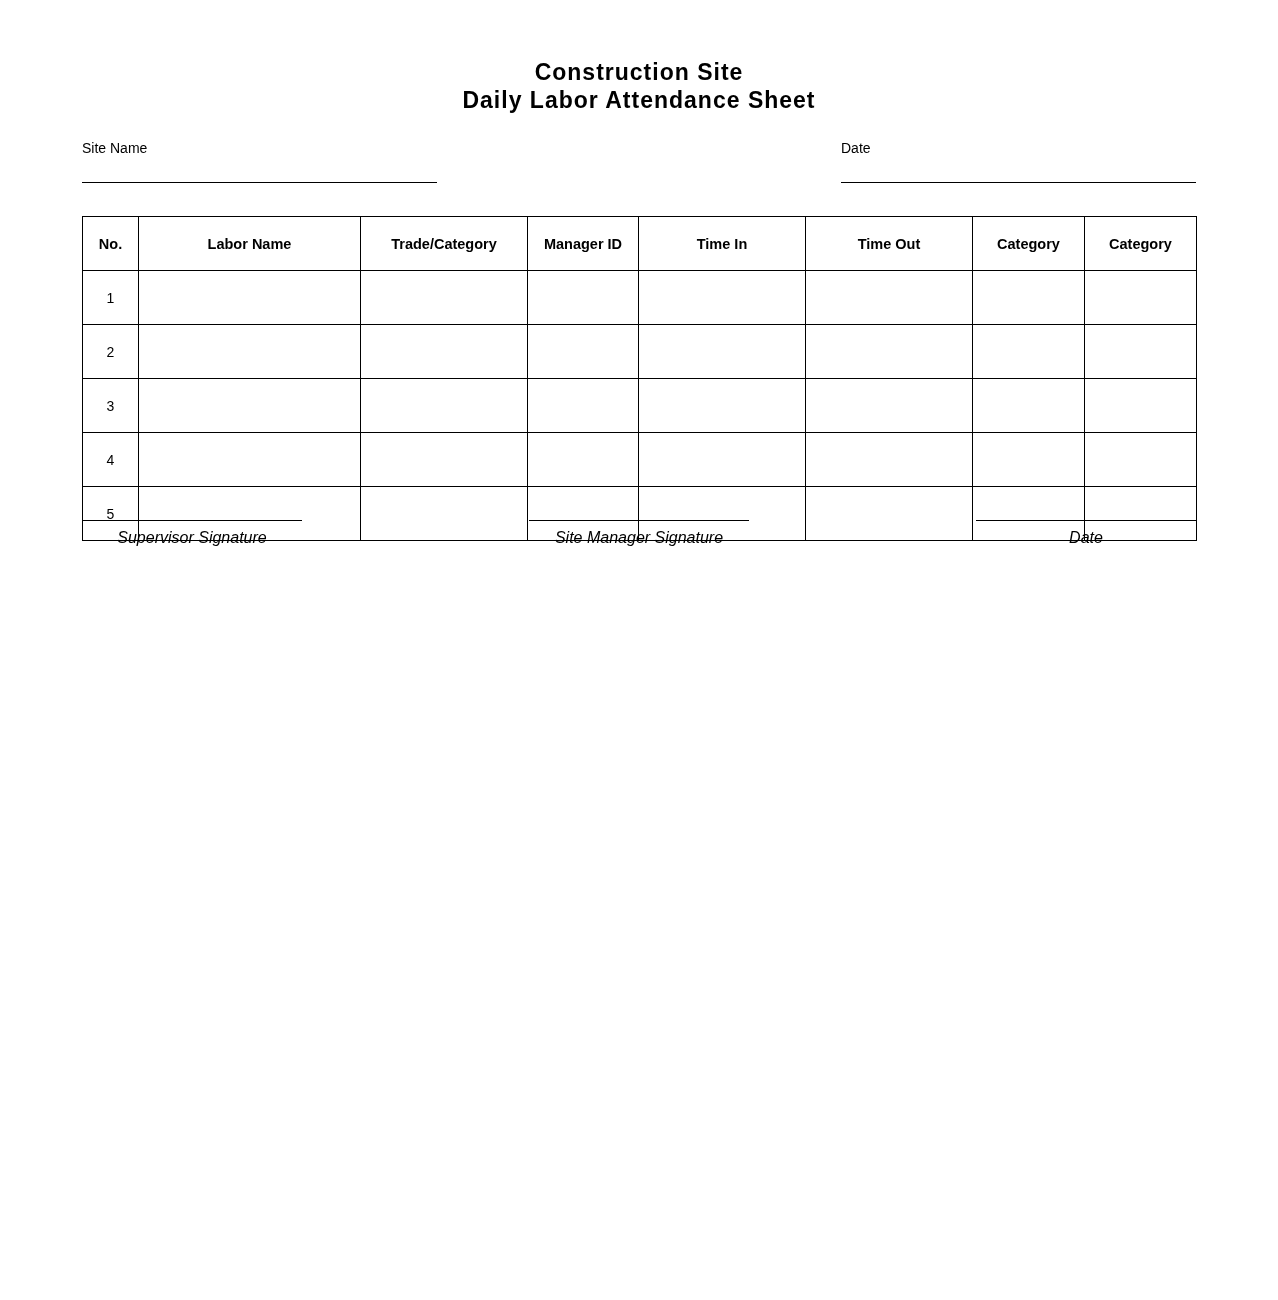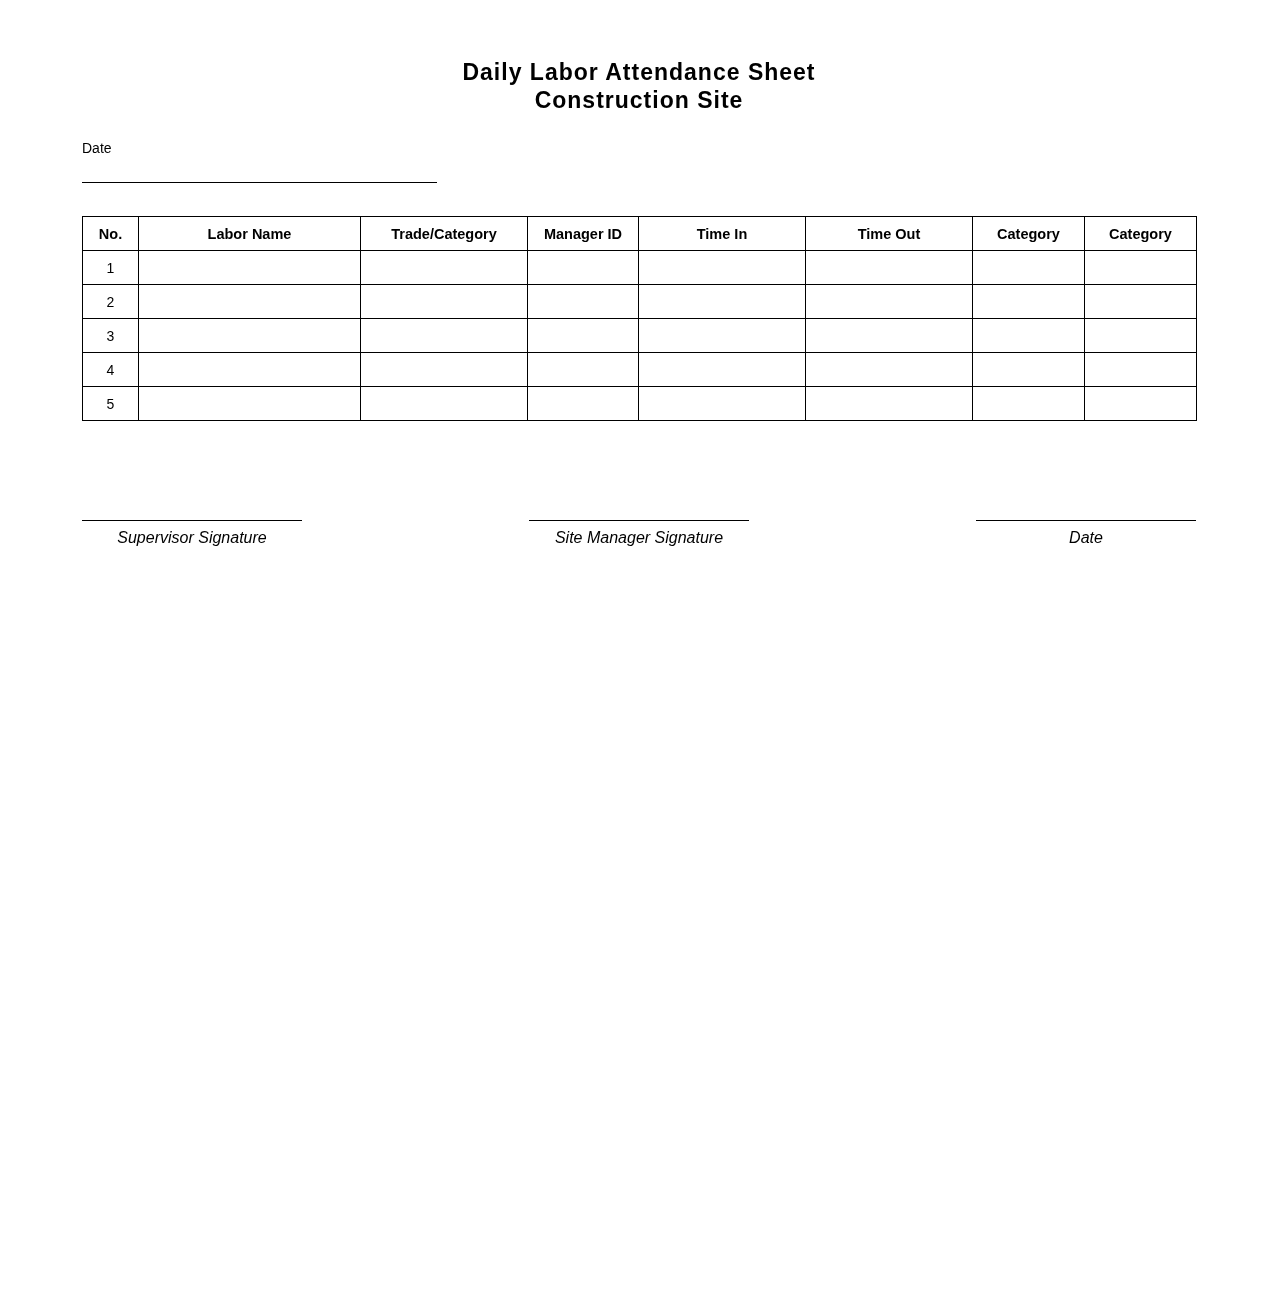--- a/index.html
+++ b/index.html
@@ -3,36 +3,40 @@
   <meta charset="utf-8">
   <style>
     html, body { margin: 0; padding: 0; background: #ffffff; }
     body { width: 1278px; height: 1300px; position: relative; font-family: "Liberation Sans", sans-serif; color: #000; }
     .title { position: absolute; left: 0; width: 1278px; top: 58px; text-align: center; font-weight: bold; font-size: 23px; line-height: 28px; letter-spacing: 1px; }
     .fields { position: absolute; top: 139px; left: 82px; width: 1114px; display: flex; justify-content: space-between; }
     .field { width: 355px; }
     .field-label { font-size: 14px; line-height: 18px; height: 18px; }
     .field-line { margin-top: 25px; border-bottom: 1px solid #000; height: 0; }
     table.att { position: absolute; top: 216px; left: 82px; width: 1114px; border-collapse: collapse; table-layout: fixed; }
-    table.att th, table.att td { border: 1px solid #000; height: 33px; padding: 0; text-align: center; font-size: 14px; }
+    table.att th, table.att td { border: 1px solid #000; height: 33px; padding: 10px; text-align: center; font-size: 14px; }
     table.att th { font-weight: bold; font-size: 14.5px; }
     .sigs { position: absolute; top: 520px; left: 82px; width: 1114px; height: 40px; font-style: italic; }
     .sig { position: absolute; top: 0; width: 220px; text-align: center; }
     .sig-line { border-top: 1px solid #000; height: 0; }
     .sig-label { margin-top: 7px; font-size: 16px; line-height: 20px; }
   </style>
 </head>
 <body>
 
 <div class="title">
+  <div>Construction Site</div>
   <div>Daily Labor Attendance Sheet</div>
-  <div>Construction Site</div>
 </div>
 
 <div class="fields">
+  <div class="field">
+    <div class="field-label">Site Name</div>
+    <div class="field-line"></div>
+  </div>
   <div class="field">
     <div class="field-label">Date</div>
     <div class="field-line"></div>
   </div>
 </div>
 
 <table class="att">
   <colgroup>
     <col style="width:56px">
       <col style="width:222px">

